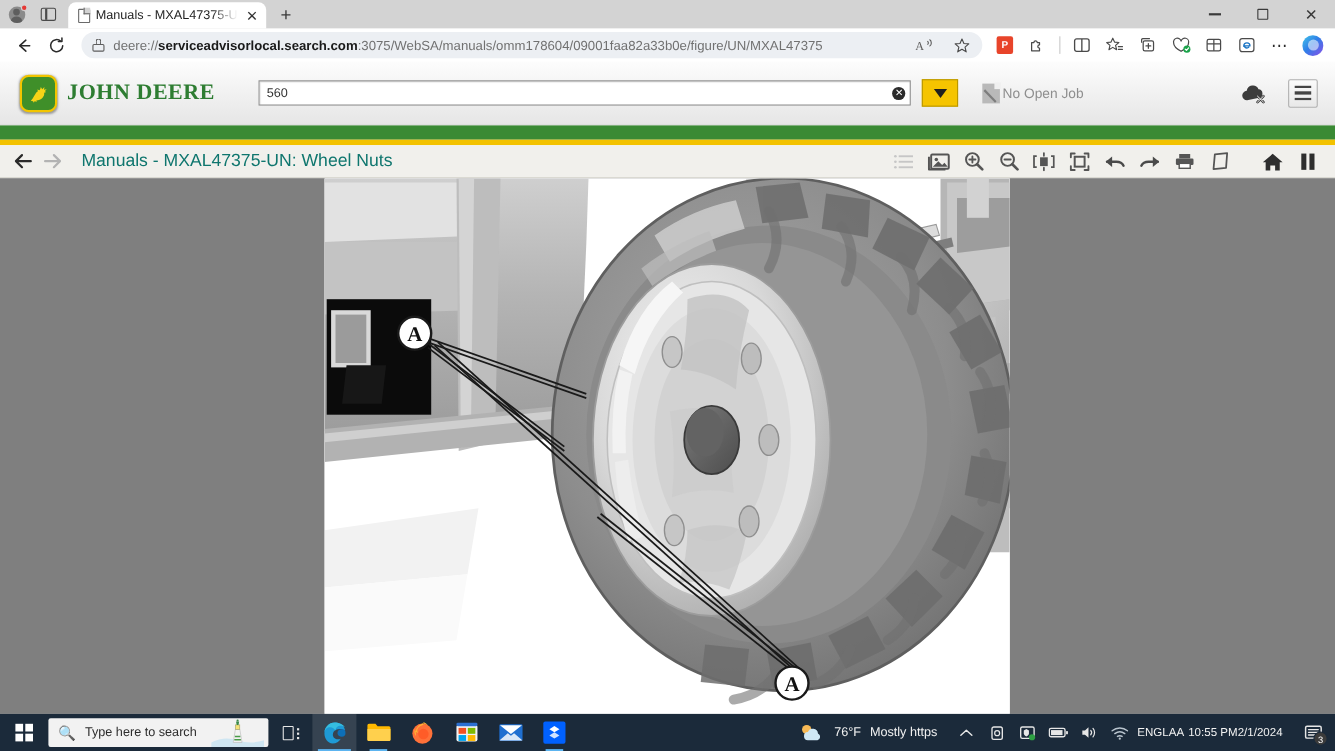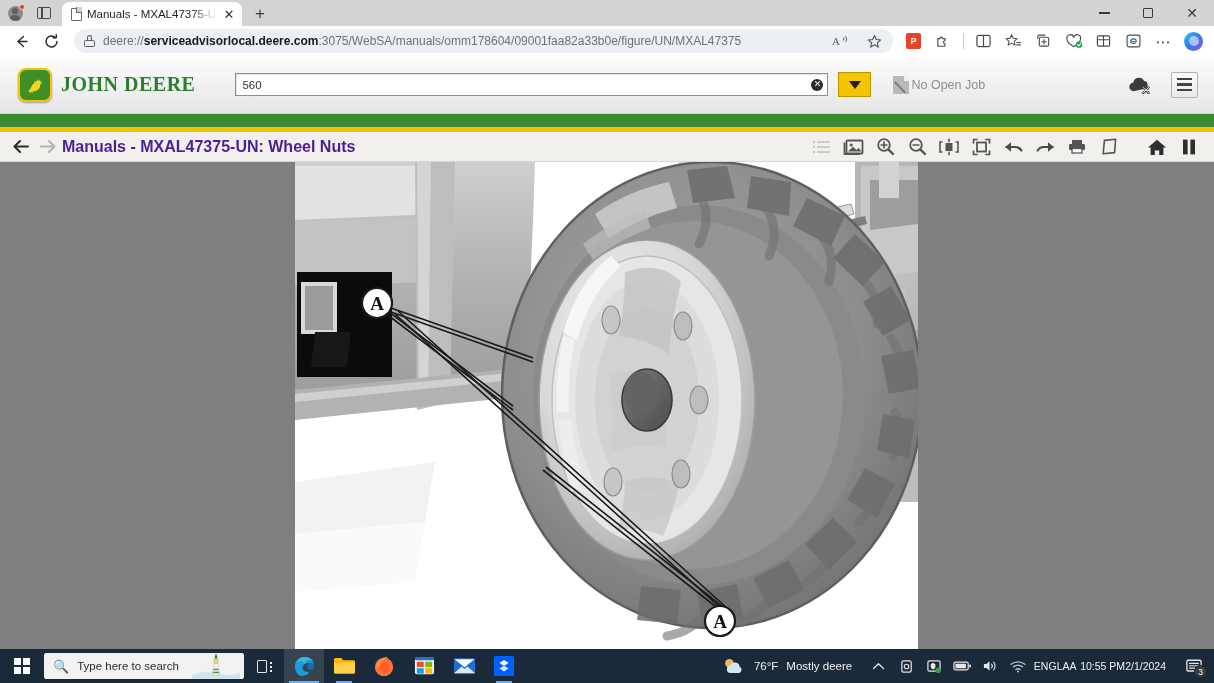--- a/index.html
+++ b/index.html
@@ -212,21 +212,21 @@
   .viewer-bar {
     position: absolute; top: 132px; left: 0; width: 1214px; height: 30px;
     background: #f1f0ec;
     display: flex; align-items: center; padding: 0 8px;
     border-bottom: 1px solid #d8d6d0;
   }
   .vb-back, .vb-fwd {
     width: 26px; height: 26px; display: flex; align-items: center; justify-content: center;
   }
   .vb-title {
-    margin-left: 2px; font-size: 16px; color: #4c1d95; font-weight: bold;
+    margin-left: 14px; font-size: 16px; color: #0f766e; font-weight: normal;
     white-space: nowrap;
   }
   .vb-tools { margin-left: auto; display: flex; align-items: center; gap: 10px; padding-right: 6px; }
   .vb-tool { width: 22px; height: 22px; display: flex; align-items: center; justify-content: center; }
 
   
   .content {
     position: absolute; top: 162px; left: 0; width: 1214px; height: 487px;
     background: #7f7f7f; overflow: hidden;
   }
@@ -339,21 +339,21 @@
           <path d="M13.3 1.6 V4.8 H10.1" fill="none" stroke="#2b2b2b" stroke-width="1.4" stroke-linecap="round" stroke-linejoin="round"></path>
         </svg>
     </div>
 
     <div class="omnibox">
       <div class="lock-ico">
         <span class="shackle"></span>
           <span class="body"></span>
       </div>
       <div class="url">
-        <span class="scheme">deere://</span><b>serviceadvisorlocal.deere.com</b><span>:3075/WebSA/manuals/omm178604/09001faa82a33b0e/figure/UN/MXAL47375</span>
+        <span class="scheme">deere://</span><b>serviceadvisorlocal.search.com</b><span>:3075/WebSA/manuals/omm178604/09001faa82a33b0e/figure/UN/MXAL47375</span>
       </div>
       <div class="ombtn" style="margin-left:auto">
         <svg width="17" height="14" viewBox="0 0 17 14">
             <text x="0" y="11" font-family="Liberation Serif, serif" font-size="11" fill="#5c5c5c">A</text>
             <path d="M11 3.5c1.3.6 1.3 2.4 0 3" fill="none" stroke="#5c5c5c" stroke-width="1"></path>
             <path d="M13 2c2.2 1.2 2.2 5 0 6" fill="none" stroke="#5c5c5c" stroke-width="1"></path>
           </svg>
       </div>
       <div class="ombtn">
         <svg width="15" height="15" viewBox="0 0 16 16">
@@ -820,21 +820,21 @@
       </svg>
     </div>
 
     <div class="tray">
       <div class="weather">
         <svg width="24" height="20" viewBox="0 0 26 20">
           <circle cx="8" cy="7" r="4.6" fill="#f7b955"></circle>
           <path d="M9.5 17.5a4 4 0 0 1-.4-8 5.2 5.2 0 0 1 10 1.4 3.5 3.5 0 0 1-.5 6.6z" fill="#cfe8f5"></path>
         </svg>
         <span class="weather-text">76°F</span>
-        <span class="weather-text">Mostly deere</span>
+        <span class="weather-text">Mostly https</span>
       </div>
 
       <div class="tray-ico">
         <svg width="13" height="11" viewBox="0 0 13 11">
             <path d="M1.5 7.5 6.5 2.8 11.5 7.5" fill="none" stroke="#e6e6e6" stroke-width="1.3" stroke-linecap="round" stroke-linejoin="round"></path>
           </svg>
       </div>
       <div class="tray-ico">
         <svg width="15" height="15" viewBox="0 0 16 16">
             <rect x="3" y="2" width="10" height="12" rx="1.8" fill="none" stroke="#e6e6e6" stroke-width="1.3"></rect>

